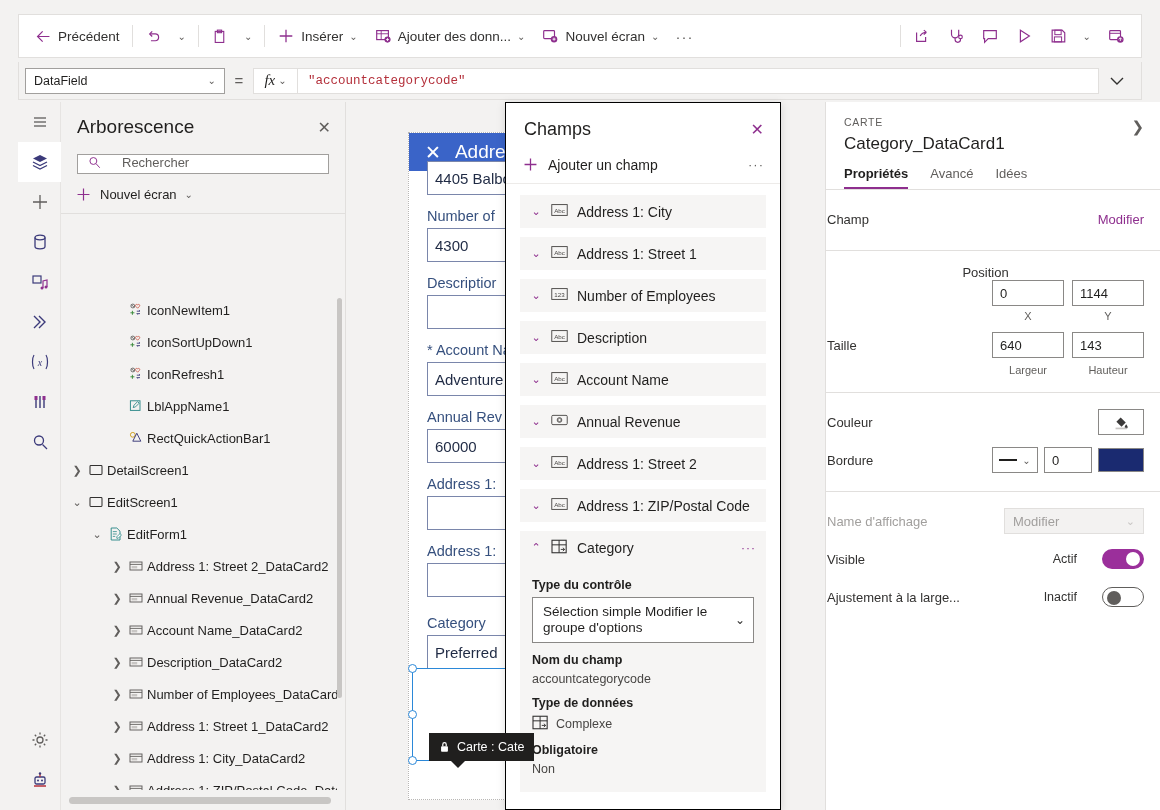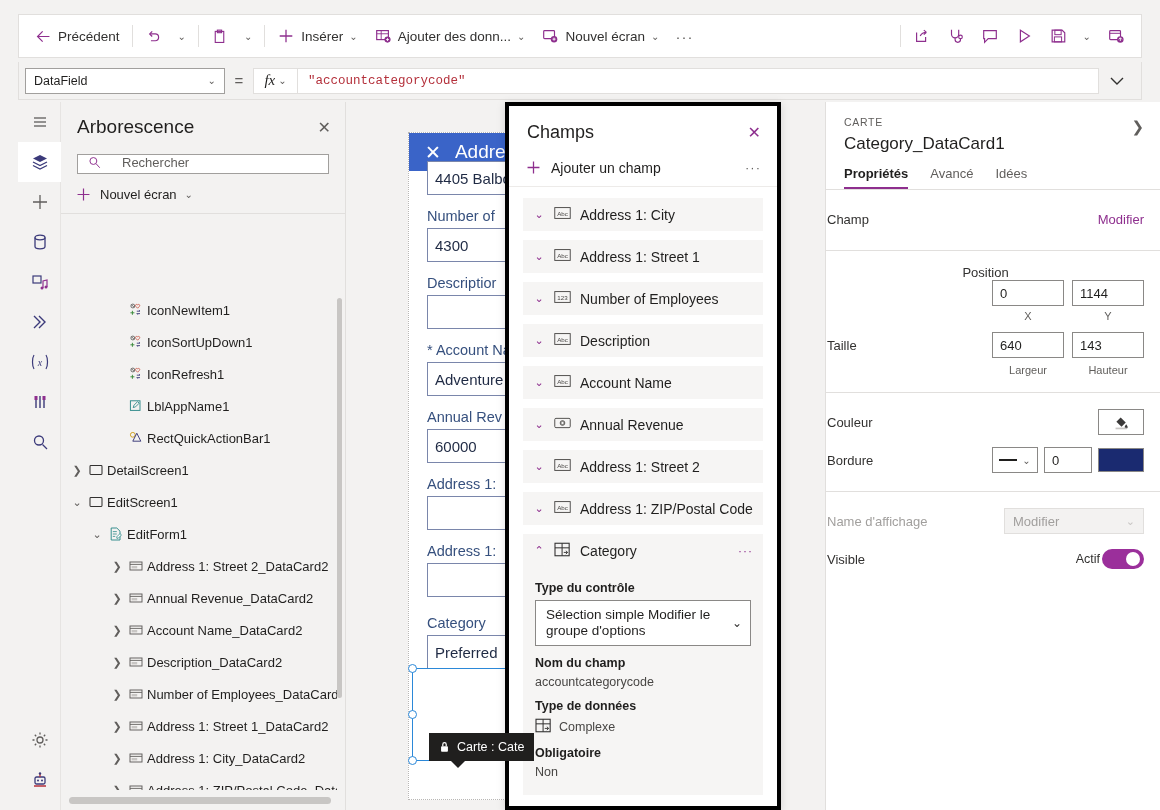--- a/index.html
+++ b/index.html
@@ -101,21 +101,21 @@
             background:#fff; border:1.5px solid #2b88d8; }
   .tooltip { position:absolute; left:20px; top:600px; height:28px; background:#201f1e;
              color:#fff; display:flex; align-items:center; gap:7px; padding:0 10px;
              font-size:12.5px; white-space:nowrap; z-index:5; }
   .tooltip::after { content:""; position:absolute; left:22px; bottom:-7px; width:0; height:0;
                     border-left:7px solid transparent; border-right:7px solid transparent;
                     border-top:7px solid #201f1e; }
 
   
   .champs { position:absolute; left:505px; top:102px; width:276px; height:708px;
-            background:#fff; border:4px solid #000000; box-shadow:0 2px 9px rgba(0,0,0,.13); }
+            background:#fff; border:1px solid #000000; box-shadow:0 2px 9px rgba(0,0,0,.13); }
   .ch-hd { display:flex; align-items:center; padding:16px 16px 10px 18px; }
   .ch-title { font-size:18px; color:#201f1e; }
   .ch-x { margin-left:auto; color:#8e2f8e; font-size:16px; cursor:default; }
   .ch-add { display:flex; align-items:center; gap:9px; padding:6px 16px 10px 16px;
             border-bottom:1px solid #edebe9; cursor:default; }
   .ch-add .lbl { font-size:14px; color:#201f1e; }
   .ch-add .dots { margin-left:auto; color:#605e5c; letter-spacing:1px; font-size:13px; }
   .ch-list { position:absolute; top:88px; bottom:0; left:0; right:0; overflow:hidden; padding:4px 14px 0; }
   .ch-row { display:flex; align-items:center; gap:9px; height:33px; margin-bottom:9px;
             background:#f6f5f4; padding:0 10px; cursor:default; }
@@ -154,21 +154,21 @@
   .swatch-btn { margin-left:auto; width:46px; height:26px; border:1px solid #8a8886;
                 background:#fff; display:flex; align-items:center; justify-content:center; }
   .bordersel { width:46px; height:26px; border:1px solid #8a8886; background:#fff;
                display:flex; align-items:center; justify-content:center; gap:5px; }
   .bordersel .ln { width:18px; height:1.5px; background:#201f1e; }
   .swatch-navy { width:46px; height:24px; border:1px solid #8a8886; background:#1a2a70; }
   .sel-dis { margin-left:auto; width:140px; height:26px; border:1px solid #e1dfdd;
              background:#f3f2f1; display:flex; align-items:center; padding:0 8px;
              font-size:13px; color:#a19f9d; }
   .sel-dis .cv { margin-left:auto; color:#c8c6c4; font-size:11px; }
-  .tg-wrap { margin-left:auto; display:flex; align-items:center; gap:2px; }
+  .tg-wrap { margin-left:auto; display:flex; align-items:center; gap:25px; }
   .tg-lbl { font-size:12.5px; color:#323130; }
   .tg { width:42px; height:20px; border-radius:10px; position:relative; }
   .tg.on { background:#9b2f9b; }
   .tg.off { background:#fff; border:1px solid #605e5c; }
   .tg .knob { position:absolute; top:3px; width:14px; height:14px; border-radius:50%; }
   .tg.on .knob { right:4px; background:#fff; }
   .tg.off .knob { left:4px; background:#605e5c; }
 </style>
 </head>
 <body>
@@ -810,16 +810,25 @@
       </div>
       <div class="pr-row" style="margin-bottom:8px;">
         <span class="pr-lbl">Visible</span>
         <div class="tg-wrap">
           <span class="tg-lbl">Actif</span>
           <div class="tg on">
               <div class="knob"></div>
             </div>
         </div>
       </div>
+      <div class="pr-row">
+        <span class="pr-lbl">Ajustement à la large...</span>
+        <div class="tg-wrap">
+          <span class="tg-lbl">Inactif</span>
+          <div class="tg off">
+              <div class="knob"></div>
+            </div>
+        </div>
+      </div>
     </div>
   </div>
 
 </div>
 
 </body></html>

